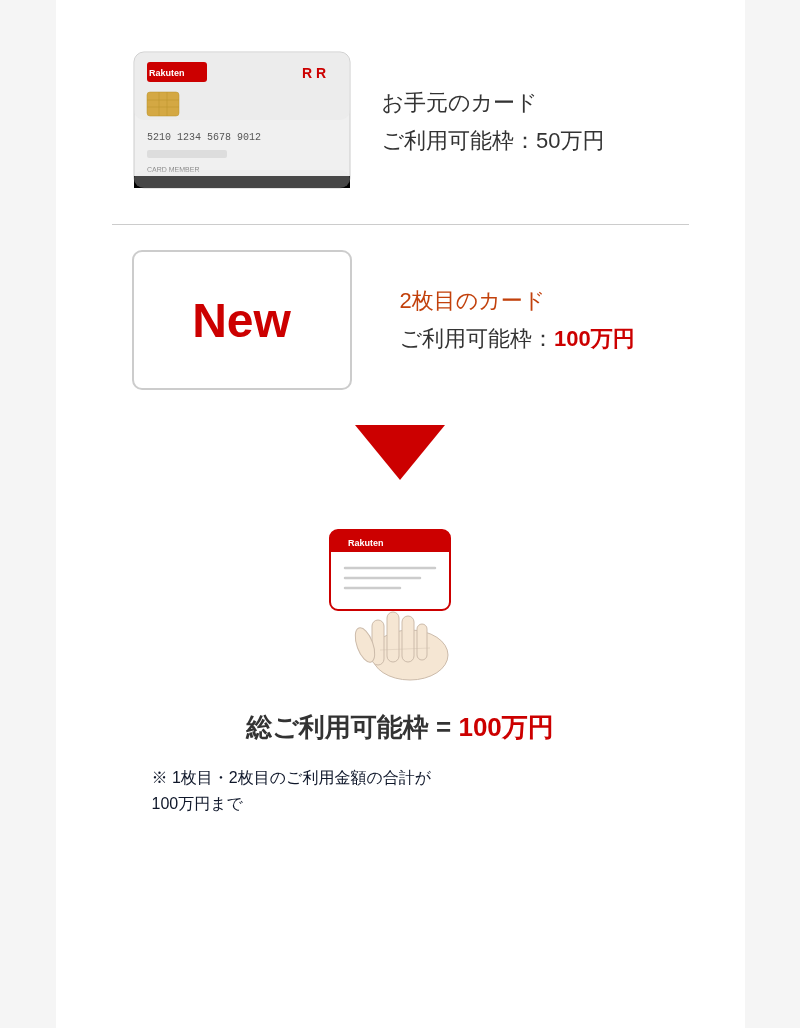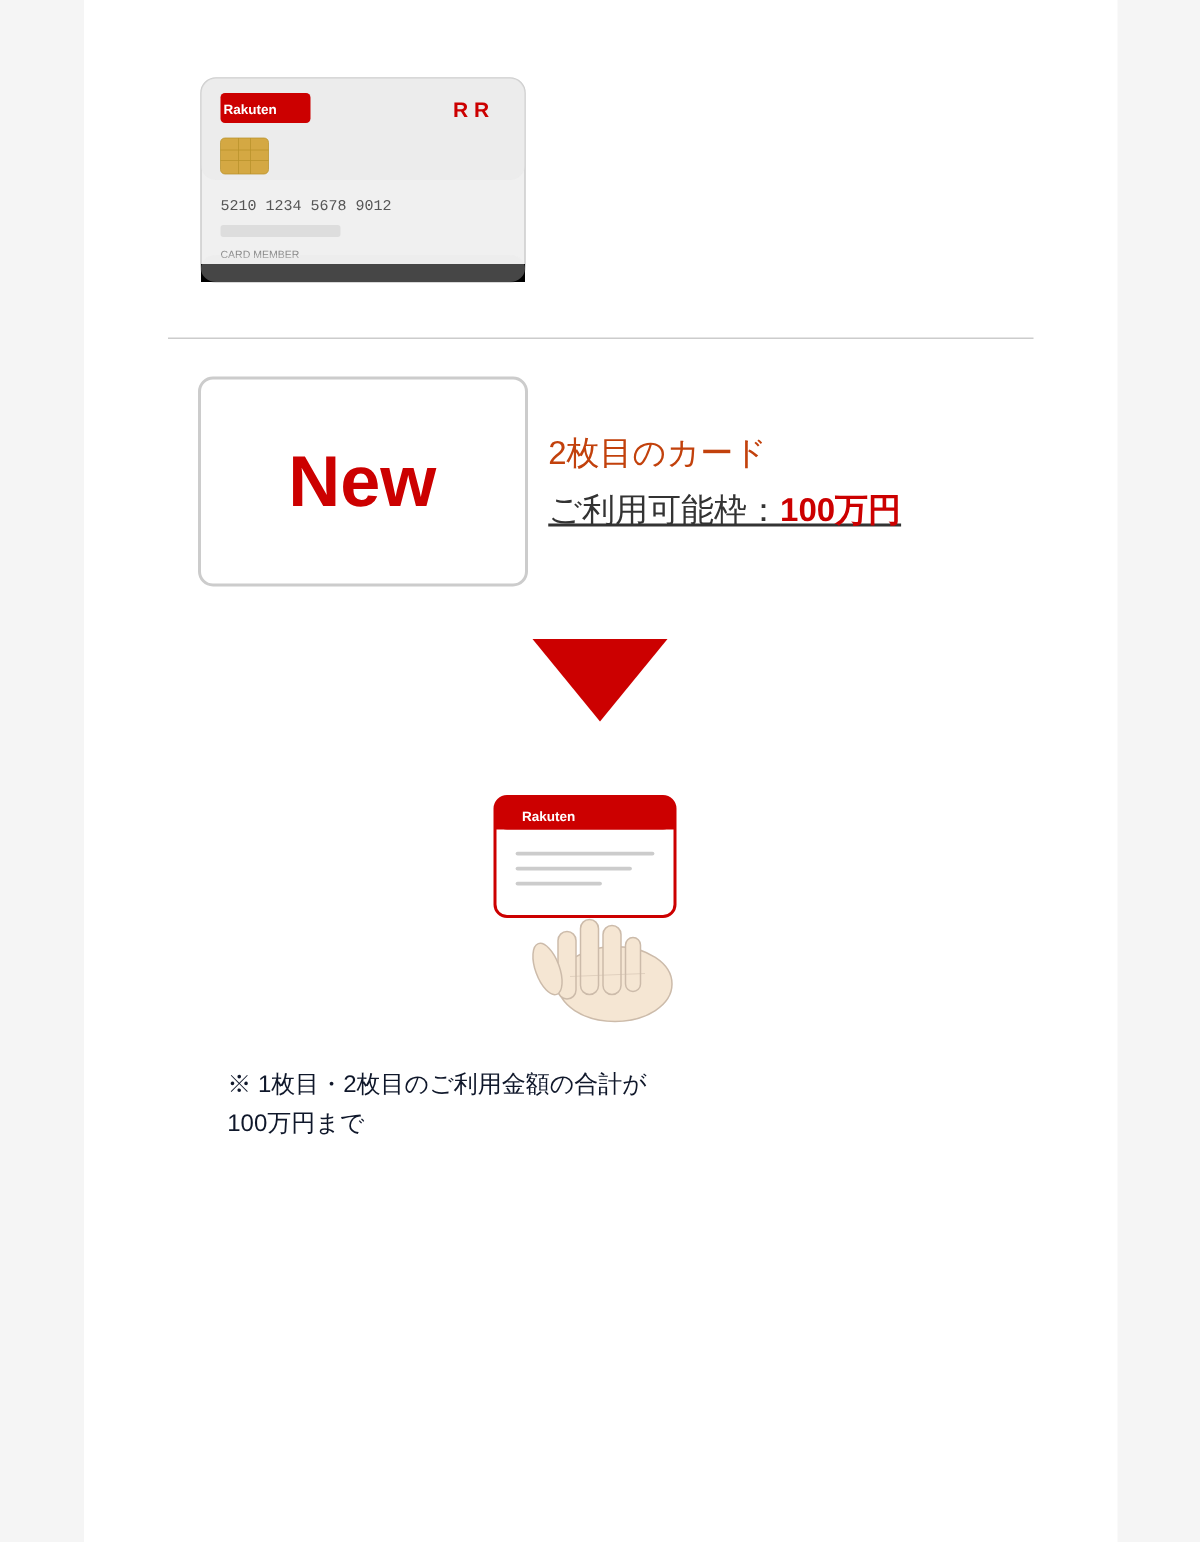--- a/index.html
+++ b/index.html
@@ -57,21 +57,21 @@
       color: #333333;
       font-weight: 400;
     }
 
     
     .new-card-section {
       display: flex;
       align-items: center;
       width: 100%;
       padding: 25px 20px;
-      gap: 14px;
+      gap: 48px;
     }
 
     .new-card-box {
       width: 220px;
       height: 140px;
       border: 2px solid #cccccc;
       border-radius: 10px;
       display: flex;
       align-items: center;
       justify-content: center;
@@ -94,21 +94,20 @@
     .new-card-label {
       font-size: 22px;
       color: #c2410c;
       font-weight: 400;
     }
 
     .new-card-limit {
       font-size: 22px;
       color: #333333;
       font-weight: 400;
-      text-decoration: underline;
     }
 
     .limit-red {
       color: #cc0000;
       font-weight: bold;
     }
 
     
     .arrow-section {
       display: flex;
@@ -195,20 +194,26 @@
         <rect x="15" y="100" width="80" height="8" rx="2" fill="#dddddd"></rect>
         <text x="15" y="122" font-family="Arial" font-size="7" fill="#888888">CARD MEMBER</text>
 
         <rect x="2" y="126" width="216" height="12" rx="0" fill="#cc0000" opacity="0.15"></rect>
         <rect x="2" y="126" width="216" height="12" rx="0" ry="0"></rect>
         <rect x="2" y="126" width="216" height="12" rx="0" fill="none"></rect>
 
         <rect x="2" y="120" width="216" height="18" rx="10" ry="10" fill="#e8e8e8" opacity="0.3"></rect>
       </svg>
     </div>
+    <div class="card-info">
+      <span class="card-label">お手元のカード</span>
+      <span class="card-limit">
+        <span>ご利用可能枠：</span><span>50万円</span>
+      </span>
+    </div>
   </div>
 
   <div style="width:100%; height:1px; background:#cccccc; margin: 0 20px;"></div>
 
   <div class="new-card-section">
     <div class="new-card-box">
       <span class="new-label">New</span>
     </div>
     <div class="new-card-info">
       <span class="new-card-label">2枚目のカード</span>
@@ -246,20 +251,23 @@
         <rect x="102" y="96" width="12" height="46" rx="6" fill="#f5e6d3" stroke="#ccbbaa" stroke-width="1"></rect>
 
         <rect x="117" y="104" width="10" height="36" rx="5" fill="#f5e6d3" stroke="#ccbbaa" stroke-width="1"></rect>
 
         <ellipse cx="65" cy="125" rx="8" ry="18" fill="#f5e6d3" stroke="#ccbbaa" stroke-width="1" transform="rotate(-20 65 125)"></ellipse>
 
         <line x1="80" y1="130" x2="130" y2="128" stroke="#ccbbaa" stroke-width="0.8" opacity="0.5"></line>
       </svg>
     </div>
 
+    <div class="total-limit">
+      <span>総ご利用可能枠 = </span><span class="limit-red">100万円</span>
+    </div>
 
     <div class="note-text">
       ※ 1枚目・2枚目のご利用金額の合計が<br>100万円まで
     </div>
 
   </div>
 
 </div>
 
 </body></html>

